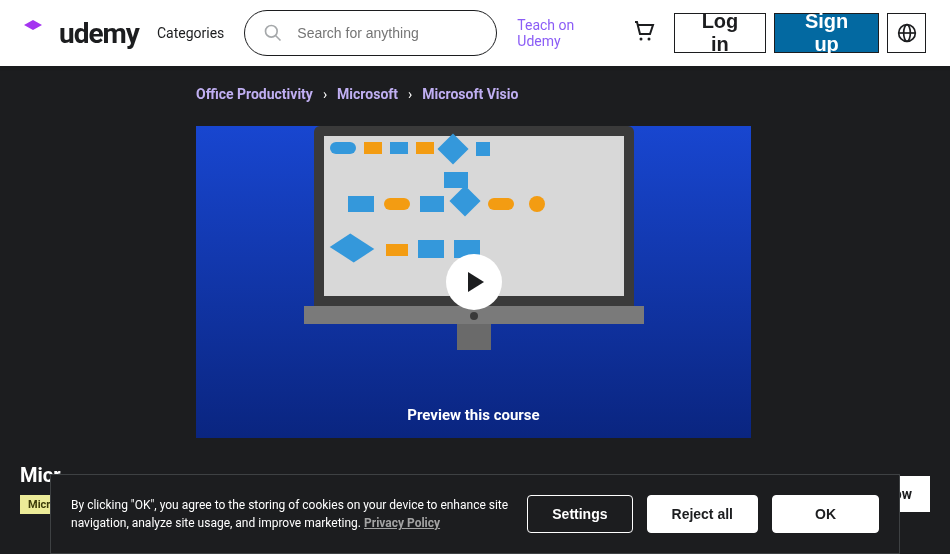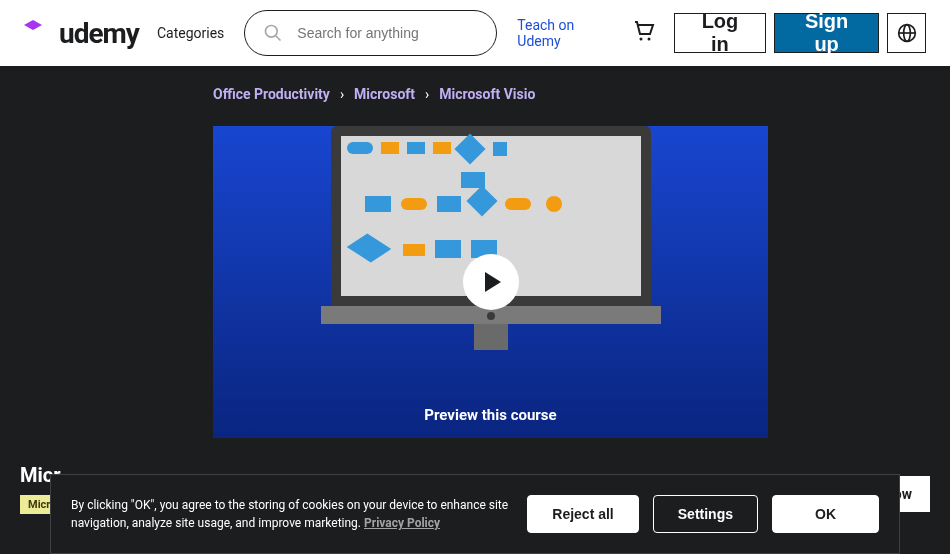--- a/index.html
+++ b/index.html
@@ -5,27 +5,27 @@
 *{margin:0;padding:0;box-sizing:border-box}
 body{font-family:-apple-system,BlinkMacSystemFont,"Segoe UI",Roboto,sans-serif;background:#1c1d1f;width:950px;height:554px;overflow:hidden;position:relative}
 .header{background:#fff;height:66px;display:flex;align-items:center;padding:0 24px;box-shadow:0 2px 4px rgba(0,0,0,.08);position:relative;z-index:10}
 .logo{display:flex;align-items:center;gap:17px;margin-right:18px}
 .logo-hat{width:18px;height:10px;position:relative;top:-8px}
 .logo-text{font-size:28px;font-weight:700;color:#1c1d1f;letter-spacing:-1px}
 .categories{font-size:14px;color:#1c1d1f;margin-right:20px;cursor:pointer}
 .search{flex:1;max-width:340px;height:46px;border:1px solid #1c1d1f;border-radius:999px;display:flex;align-items:center;padding:8px 18px;margin-right:20px}
 .search svg{width:20px;height:20px;margin-right:14px;opacity:.6}
 .search input{border:none;outline:none;font-size:14px;flex:1;color:#6a6f73;background:transparent}
-.teach{font-size:14px;color:#1d4ed8;margin-left:auto;margin-right:14px;cursor:pointer}
+.teach{font-size:14px;color:#8b5cf6;margin-left:auto;margin-right:14px;cursor:pointer}
 .cart{margin-right:18px;cursor:pointer}
 .btn{height:40px;padding:0 16px;font-size:20px;font-weight:700;cursor:pointer;display:flex;align-items:center;justify-content:center}
 .btn-outline{border:1px solid #1c1d1f;background:#fff;color:#1c1d1f;margin-right:8px}
 .btn-solid{border:1px solid #1c1d1f;background:#0369a1;color:#fff;margin-right:8px}
 .btn-globe{width:40px;height:40px;border:1px solid #1c1d1f;background:#fff;display:flex;align-items:center;justify-content:center;cursor:pointer}
-.main{padding:20px 17px;color:#fff}
+.main{padding:20px 0;color:#fff}
 .breadcrumb{display:flex;align-items:center;gap:10px;padding-left:196px;margin-bottom:24px;font-size:14px}
 .breadcrumb a{color:#c0aff2;font-weight:700}
 .breadcrumb span{color:#fff}
 .preview{width:555px;height:312px;margin-left:196px;background:linear-gradient(180deg,#1846d0 0%,#0a2580 100%);position:relative;cursor:pointer;display:flex;flex-direction:column;align-items:center;justify-content:flex-start}
 .monitor{width:320px;height:210px;position:relative}
 .monitor-screen{width:320px;height:180px;background:#3a3a3a;border-radius:6px 6px 0 0;padding:10px}
 .monitor-inner{width:100%;height:100%;background:#d8d8d8;padding:12px;position:relative}
 .monitor-base{width:340px;height:18px;background:#7a7a7a;margin:0 -10px;position:relative}
 .monitor-base::after{content:'';position:absolute;left:50%;top:6px;transform:translateX(-50%);width:8px;height:8px;background:#3a3a3a;border-radius:50%}
 .monitor-stand{width:34px;height:26px;background:#6a6a6a;margin:0 auto}
@@ -124,16 +124,16 @@
 </main>
 
 <div class="course-title-area">
   <div class="course-title">Micr</div>
   <span class="badge">Micr</span>
 </div>
 <div class="buy-btn">ow</div>
 
 <div class="cookie">
   <div class="cookie-text"><span>By clicking "OK", you agree to the storing of cookies on your device to enhance site navigation, analyze site usage, and improve marketing. </span><a>Privacy Policy</a></div>
+  <button class="cookie-btn cb-outline">Settings</button>
   <button class="cookie-btn cb-white">Reject all</button>
-  <button class="cookie-btn cb-outline">Settings</button>
   <button class="cookie-btn cb-white" style="padding:0 42px">OK</button>
 </div>
 
 </body></html>

